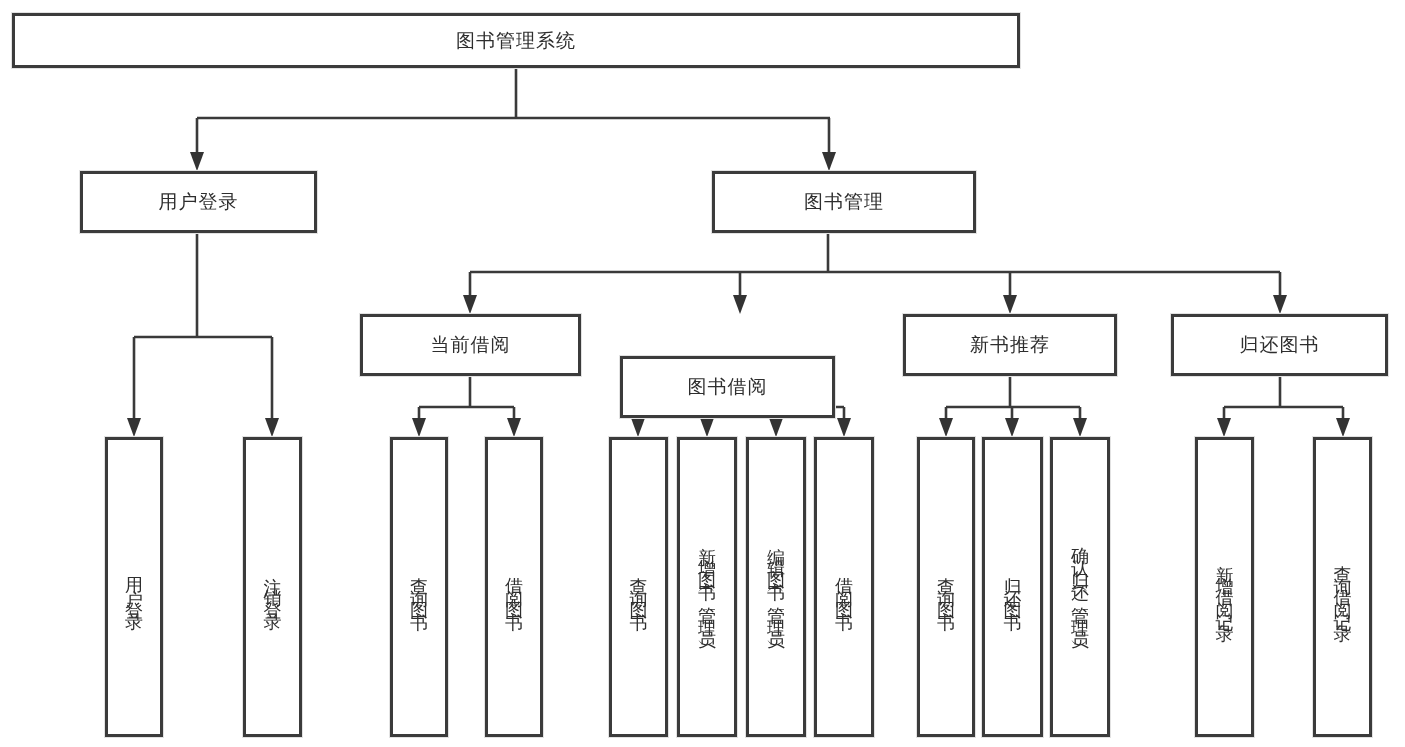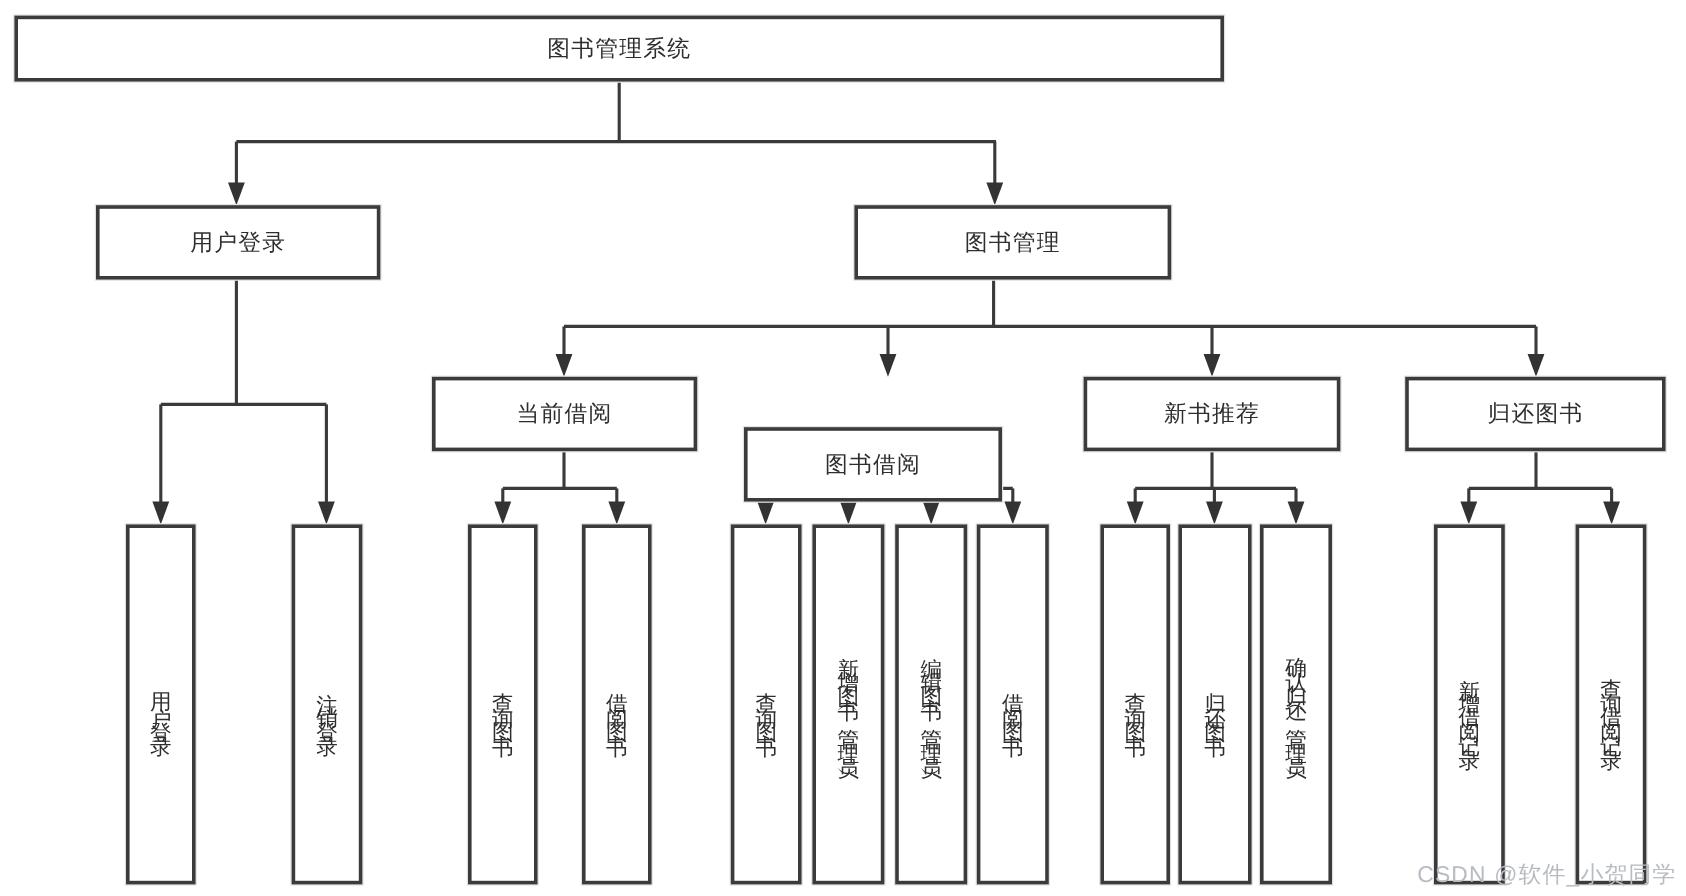--- a/index.html
+++ b/index.html
@@ -217,14 +217,13 @@
     <span class="vtext">确认归还（管理员）</span>
   </div>
 
   <div class="node vbox leaf l-12">
     <span class="vtext">新增借阅记录</span>
   </div>
   <div class="node vbox leaf l-13">
     <span class="vtext">查询借阅记录</span>
   </div>
 
-  <div class="watermark">CSDN @软件_小贺同学</div>
 </div>
 
 </body></html>

